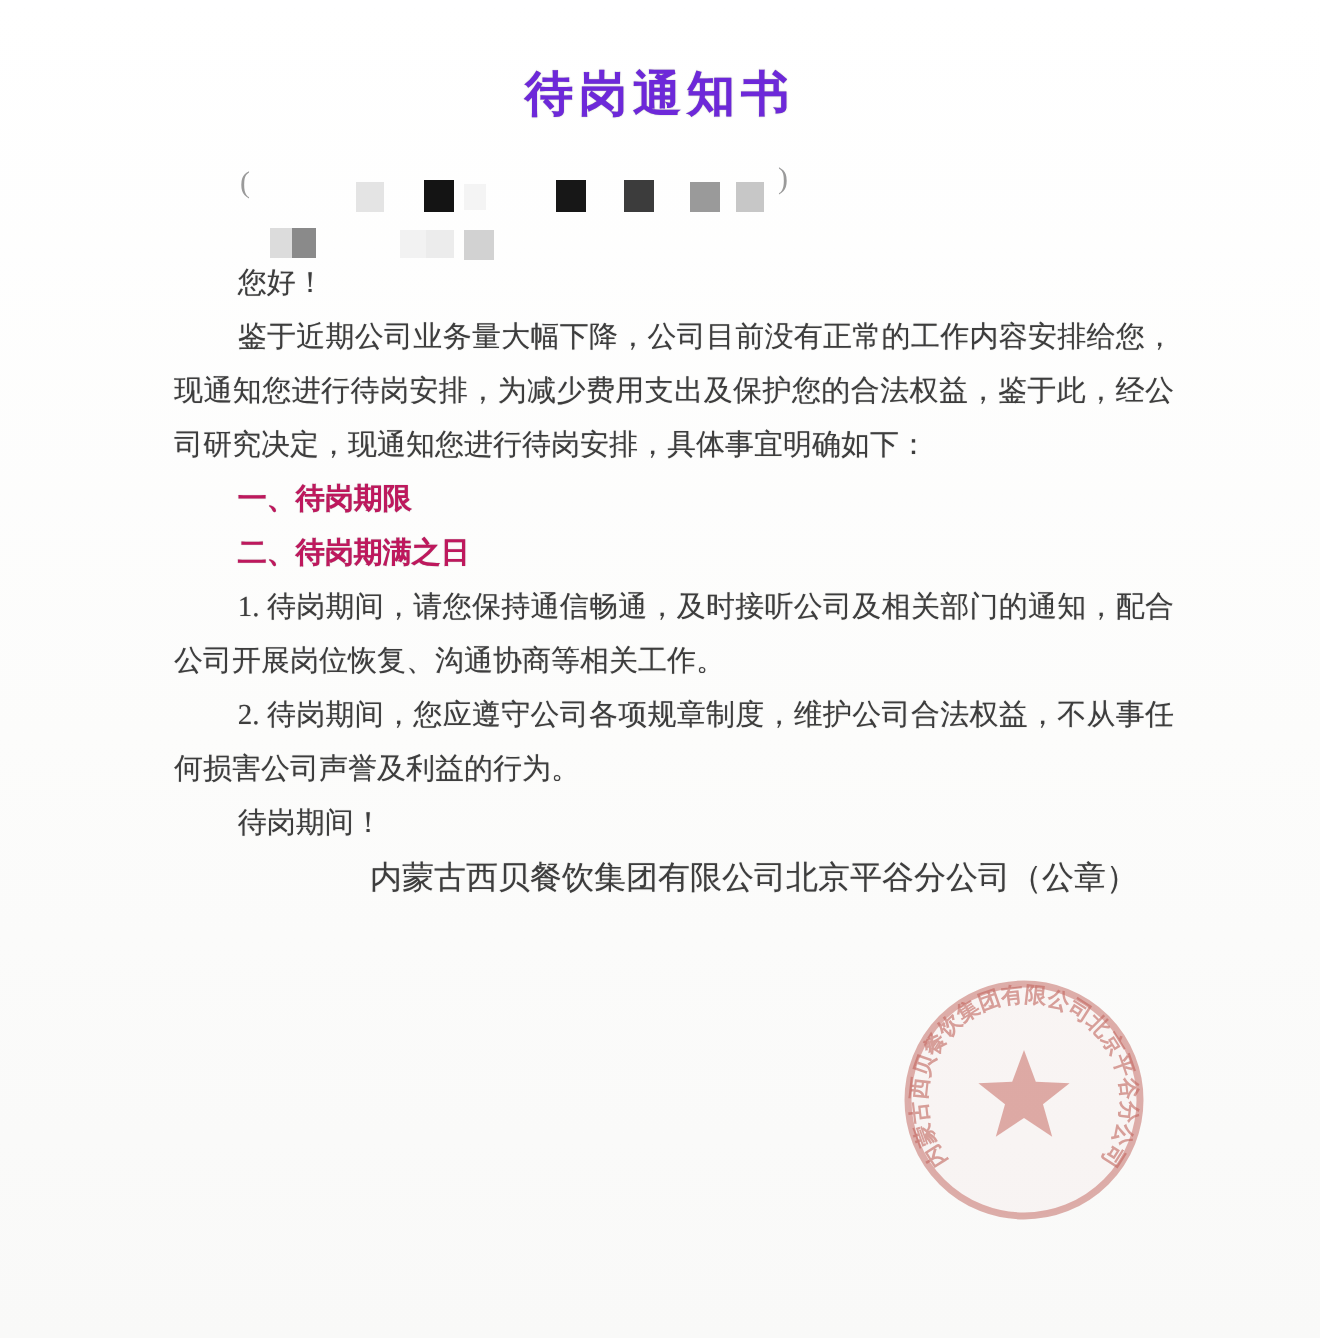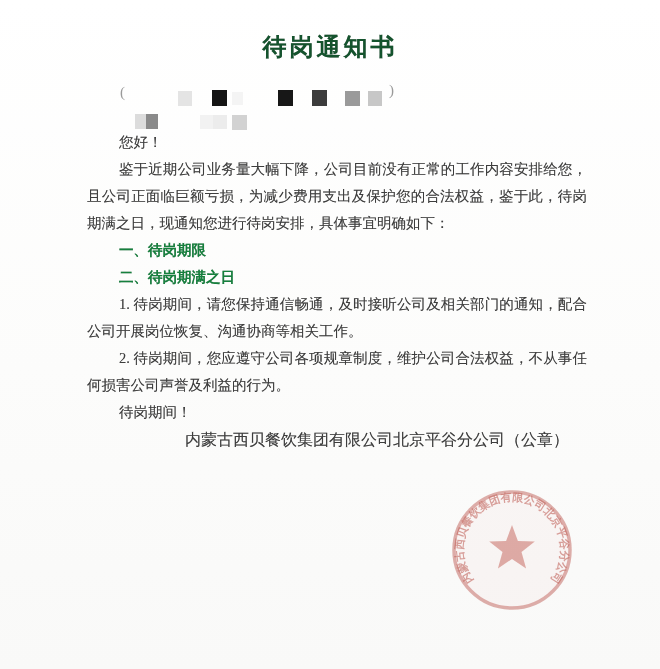--- a/index.html
+++ b/index.html
@@ -10,39 +10,39 @@
     font-family: "Liberation Serif", "DejaVu Serif", serif;
     overflow: hidden;
     position: relative;
   }
   .page { position: absolute; inset: 0; }
 
   .title {
     position: absolute; top: 31px; left: 0; width: 100%;
     margin: 0; text-align: center;
     font-size: 24px; font-weight: 700; letter-spacing: 3px;
-    color: #14532d;
+    color: #6d28d9;
     text-shadow: 0 0 0.6px rgba(70,70,70,0.55);
   }
 
   
   .redact { position: absolute; display: block; }
   .paren {
     position: absolute; color: #9a9a9a; font-size: 15px; line-height: 14px;
   }
 
   .doc-body {
     position: absolute; left: 87px; top: 129px; width: 500px;
     font-size: 14.5px; line-height: 27px; color: #3d3d3d;
     text-align: justify;
     text-shadow: 0 0 0.5px rgba(80,80,80,0.45);
   }
   .doc-body p { margin: 0; }
   .indent { text-indent: 2.2em; }
-  .heading { font-weight: 700; color: #15803d; }
+  .heading { font-weight: 700; color: #be185d; }
   .sig { text-align: right; padding-right: 18px; font-size: 16px; }
 
   .seal {
     position: absolute; left: 442px; top: 480px;
     mix-blend-mode: multiply;
     opacity: 0.92;
     pointer-events: none;
   }
   .seal-arc-text {
     font-family: "Liberation Serif", "DejaVu Serif", serif;
@@ -67,21 +67,21 @@
   <span class="paren" style="left:389px; top:83px;">)</span>
 
   <span class="redact" style="left:135px; top:114px; width:11px; height:15px; background:#dcdcdc;"></span>
   <span class="redact" style="left:146px; top:114px; width:12px; height:15px; background:#8a8a8a;"></span>
   <span class="redact" style="left:200px; top:115px; width:13px; height:14px; background:#f2f2f2;"></span>
   <span class="redact" style="left:213px; top:115px; width:14px; height:14px; background:#ececec;"></span>
   <span class="redact" style="left:232px; top:115px; width:15px; height:15px; background:#d2d2d2;"></span>
 
   <div class="doc-body">
     <p class="indent">您好！</p>
-    <p class="indent">鉴于近期公司业务量大幅下降，公司目前没有正常的工作内容安排给您，且公司正面临巨额亏损，为减少费用支出及保护您的合法权益，鉴于此，待岗期满之日，现通知您进行待岗安排，具体事宜明确如下：</p>
+    <p class="indent">鉴于近期公司业务量大幅下降，公司目前没有正常的工作内容安排给您，现通知您进行待岗安排，为减少费用支出及保护您的合法权益，鉴于此，经公司研究决定，现通知您进行待岗安排，具体事宜明确如下：</p>
 
     <p class="indent heading">一、待岗期限</p>
 
     <p class="indent heading">二、待岗期满之日</p>
 
     <p class="indent">1. 待岗期间，请您保持通信畅通，及时接听公司及相关部门的通知，配合公司开展岗位恢复、沟通协商等相关工作。</p>
     <p class="indent">2. 待岗期间，您应遵守公司各项规章制度，维护公司合法权益，不从事任何损害公司声誉及利益的行为。</p>
 
     <p class="indent">待岗期间！</p>
     <p class="sig">内蒙古西贝餐饮集团有限公司北京平谷分公司（公章）</p>

